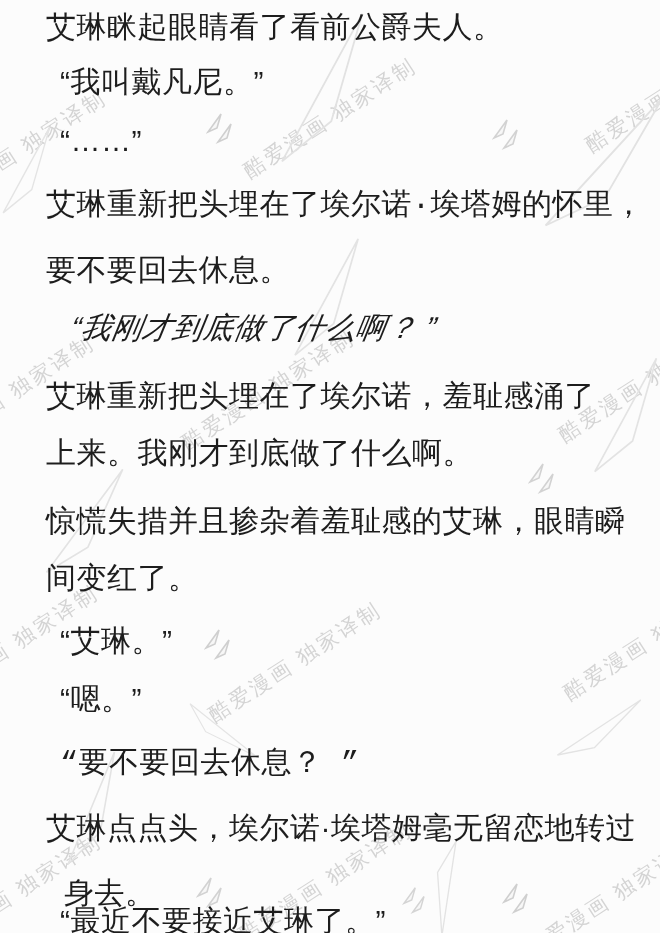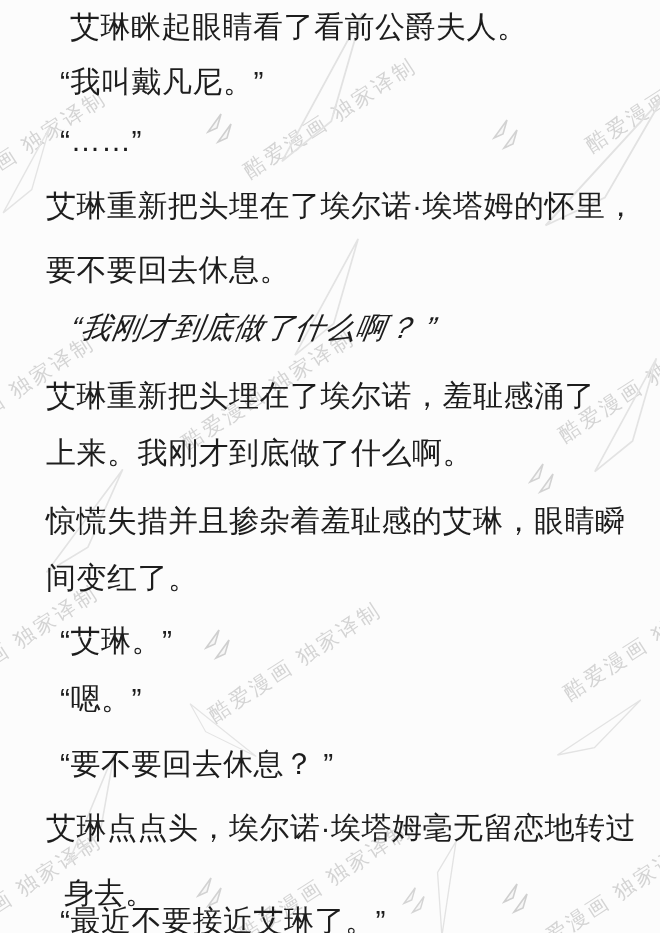--- a/index.html
+++ b/index.html
@@ -22,24 +22,24 @@
   
   .txt-layer{position:absolute;inset:0;z-index:2;}
   .tl{
     position:absolute;left:46px;
     font-size:30px;line-height:38px;white-space:nowrap;
     color:#1d1d1d;letter-spacing:0.5px;
     font-weight:500;
   }
   .dlg{left:60px;}
   .ital{left:68px;font-style:italic;transform:skewX(-9deg);transform-origin:left bottom;}
-  .t1{top:8px;margin-left:24px;}  .t2{top:63px;text-align:right;}  .t3{top:122px;} .t4{top:187px;}
+  .t1{top:8px;}  .t2{top:63px;text-align:right;}  .t3{top:122px;} .t4{top:187px;font-family:Liberation Mono, monospace;}
   .t5{top:251px;}.t6{top:309px;} .t7{top:377px;} .t8{top:434px;}
   .t9{top:502px;text-align:center;}.t10{top:559px;}.t11{top:622px;}.t12{top:680px;}
-  .t13{top:745px;}.t14{top:809px;}.t15{top:874px;margin-left:18px;}.t16{top:902px;}
+  .t13{top:745px;font-family:Liberation Mono, monospace;}.t14{top:809px;}.t15{top:874px;margin-left:18px;}.t16{top:902px;}
 </style>
 </head>
 <body>
 
 <div class="page">
 
   <div class="wm-layer">
 
     <span class="wm" style="left:20px;top:150px;">酷爱漫画 独家译制</span>
     <span class="wm" style="left:330px;top:118px;">酷爱漫画 独家译制</span>

